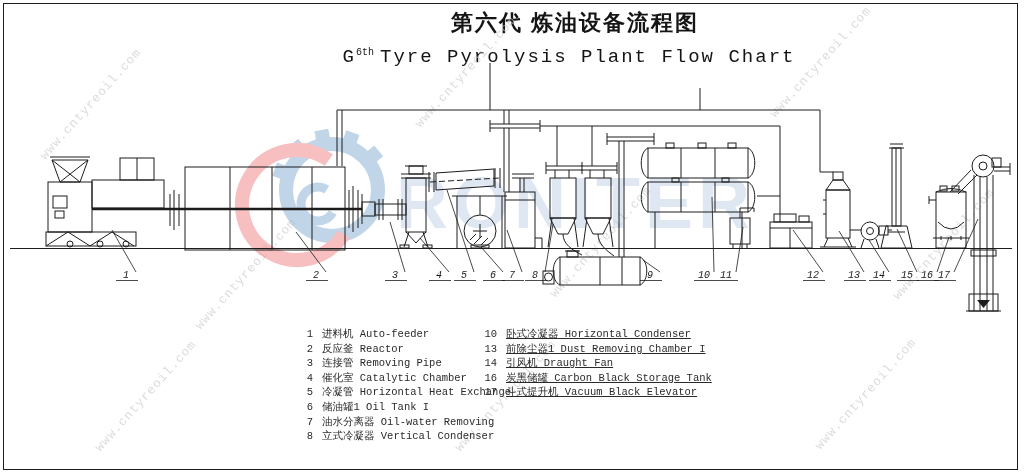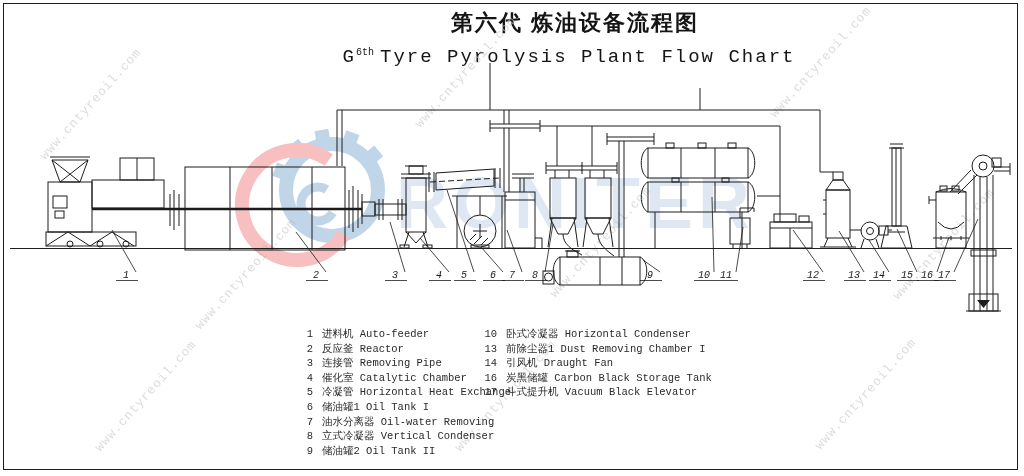--- a/index.html
+++ b/index.html
@@ -14,21 +14,21 @@
   svg{position:absolute;left:0;top:0;}
   svg text{font-family:"Liberation Mono", monospace;}
   .callout-num{font-size:10px;font-style:italic;fill:#1c1c1c;}
   .wm-text{font-size:12.5px;fill:#c9c9c9;opacity:.65;letter-spacing:1px;}
   .logo-text{font-size:72px;font-weight:bold;fill:#9db8d8;opacity:.6;letter-spacing:5px;
     font-family:"Liberation Sans", sans-serif;}
   #legend{position:absolute;top:315px;left:0;width:1024px;font-family:"Liberation Mono", monospace;
     font-size:10.5px;color:#2a2a2a;}
   .lcol{position:absolute;top:0;margin-top:12px;}
   #legend-left{left:296px;}
-  #legend-right{left:480px;}
+  #legend-right{left:480px;text-decoration:underline;}
   .lrow{height:14.6px;line-height:14.6px;white-space:nowrap;}
   .ln{display:inline-block;width:17px;text-align:right;margin-right:9px;}
 </style>
 </head>
 <body>
 
 <div id="stage">
   <div id="frame"></div>
 
   <div class="title-zh">第六代 炼油设备流程图</div>
@@ -376,21 +376,20 @@
   <div id="legend">
     <div class="lcol" id="legend-left">
         <div class="lrow"><span class="ln">1</span><span>进料机 Auto-feeder</span></div>
         <div class="lrow"><span class="ln">2</span><span>反应釜 Reactor</span></div>
         <div class="lrow"><span class="ln">3</span><span>连接管 Removing Pipe</span></div>
         <div class="lrow"><span class="ln">4</span><span>催化室 Catalytic Chamber</span></div>
         <div class="lrow"><span class="ln">5</span><span>冷凝管 Horizontal Heat Exchange</span></div>
         <div class="lrow"><span class="ln">6</span><span>储油罐1 Oil Tank I</span></div>
         <div class="lrow"><span class="ln">7</span><span>油水分离器 Oil-water Removing</span></div>
         <div class="lrow"><span class="ln">8</span><span>立式冷凝器 Vertical Condenser</span></div>
-        <div class="lrow"><span class="ln">9</span><span>储油罐2 Oil Tank II</span></div>
       </div>
     <div class="lcol" id="legend-right">
         <div class="lrow"><span class="ln">10</span><span>卧式冷凝器 Horizontal Condenser</span></div>
         <div class="lrow"><span class="ln">13</span><span>前除尘器1 Dust Removing Chamber I</span></div>
         <div class="lrow"><span class="ln">14</span><span>引风机 Draught Fan</span></div>
         <div class="lrow"><span class="ln">16</span><span>炭黑储罐 Carbon Black Storage Tank</span></div>
         <div class="lrow"><span class="ln">17</span><span>斗式提升机 Vacuum Black Elevator</span></div>
       </div>
   </div>
 </div>

